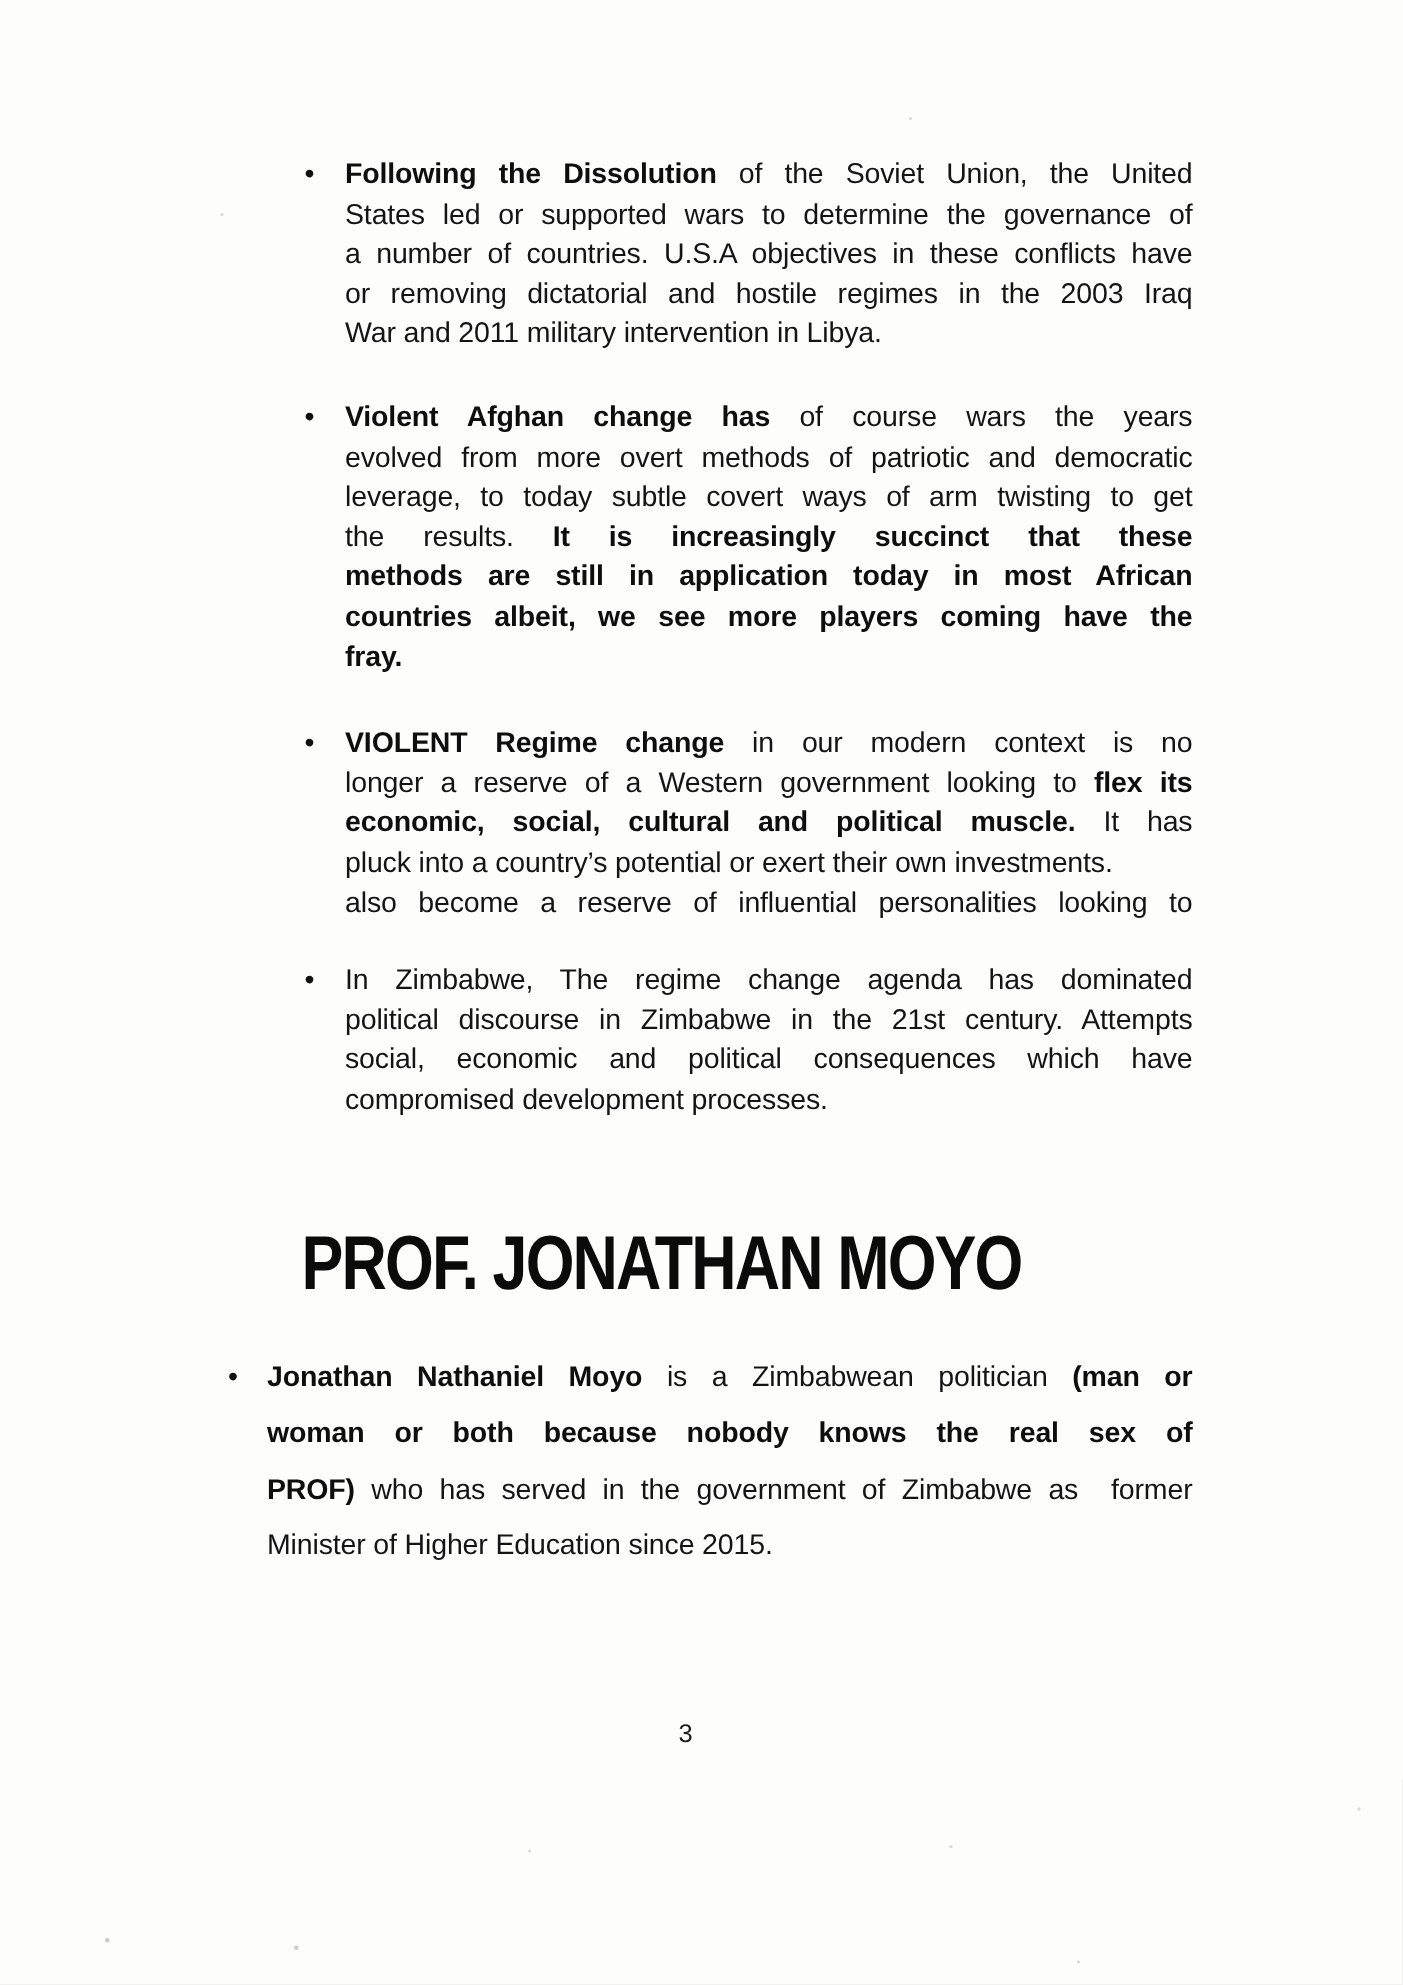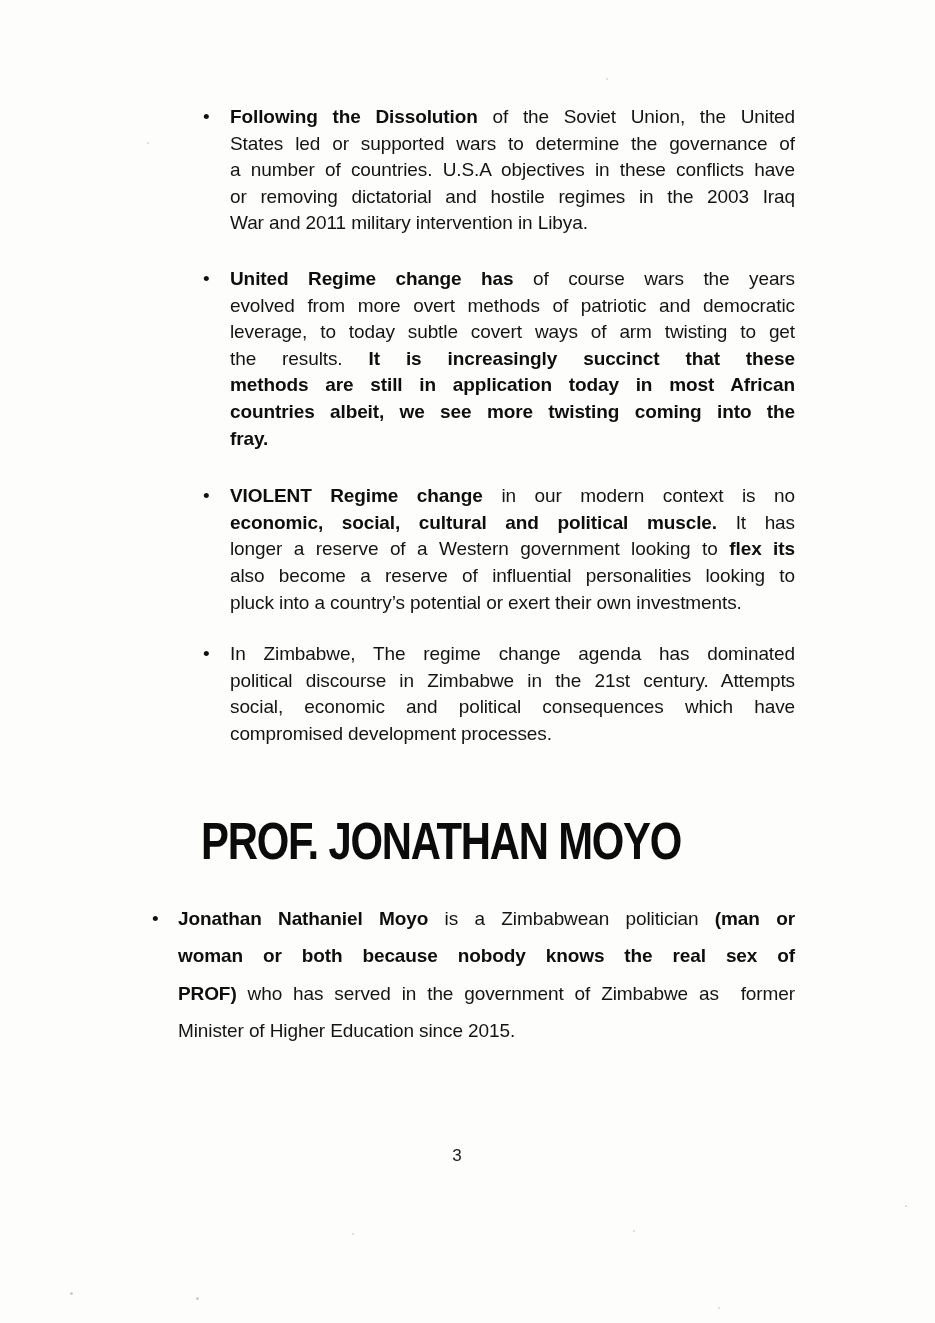--- a/index.html
+++ b/index.html
@@ -74,37 +74,37 @@
           <div class="line"><span class="bold">Following the Dissolution</span><span> of the Soviet Union, the United</span></div>
           <div class="line"><span>States led or supported wars to determine the governance of</span></div>
           <div class="line"><span>a number of countries. U.S.A objectives in these conflicts have</span></div>
           <div class="line"><span>or removing dictatorial and hostile regimes in the 2003 Iraq</span></div>
           <div class="line last"><span>War and 2011 military intervention in Libya.</span></div>
         </div>
       </div>
       <div class="bullet-item">
         <span class="bullet-marker">•</span>
         <div class="bullet-text">
-          <div class="line"><span class="bold">United Regime change has</span><span> of course wars the years</span></div>
+          <div class="line"><span class="bold">Violent Afghan change has</span><span> of course wars the years</span></div>
           <div class="line"><span>evolved from more overt methods of patriotic and democratic</span></div>
           <div class="line"><span>leverage, to today subtle covert ways of arm twisting to get</span></div>
           <div class="line"><span>the results. </span><span class="bold">It is increasingly succinct that these</span></div>
           <div class="line"><span class="bold">methods are still in application today in most African</span></div>
-          <div class="line"><span class="bold">countries albeit, we see more twisting coming into the</span></div>
+          <div class="line"><span class="bold">countries albeit, we see more players coming have the</span></div>
           <div class="line last"><span class="bold">fray.</span></div>
         </div>
       </div>
       <div class="bullet-item">
         <span class="bullet-marker">•</span>
         <div class="bullet-text">
           <div class="line"><span class="bold">VIOLENT Regime change</span><span> in our modern context is no</span></div>
+          <div class="line"><span>longer a reserve of a Western government looking to </span><span class="bold">flex its</span></div>
           <div class="line"><span class="bold">economic, social, cultural and political muscle.</span><span> It has</span></div>
-          <div class="line"><span>longer a reserve of a Western government looking to </span><span class="bold">flex its</span></div>
+          <div class="line last"><span>pluck into a country’s potential or exert their own investments.</span></div>
           <div class="line"><span>also become a reserve of influential personalities looking to</span></div>
-          <div class="line last"><span>pluck into a country’s potential or exert their own investments.</span></div>
         </div>
       </div>
       <div class="bullet-item">
         <span class="bullet-marker">•</span>
         <div class="bullet-text">
           <div class="line"><span>In Zimbabwe, The regime change agenda has dominated</span></div>
           <div class="line"><span>political discourse in Zimbabwe in the 21st century. Attempts</span></div>
           <div class="line"><span>social, economic and political consequences which have</span></div>
           <div class="line last"><span>compromised development processes.</span></div>
         </div>

